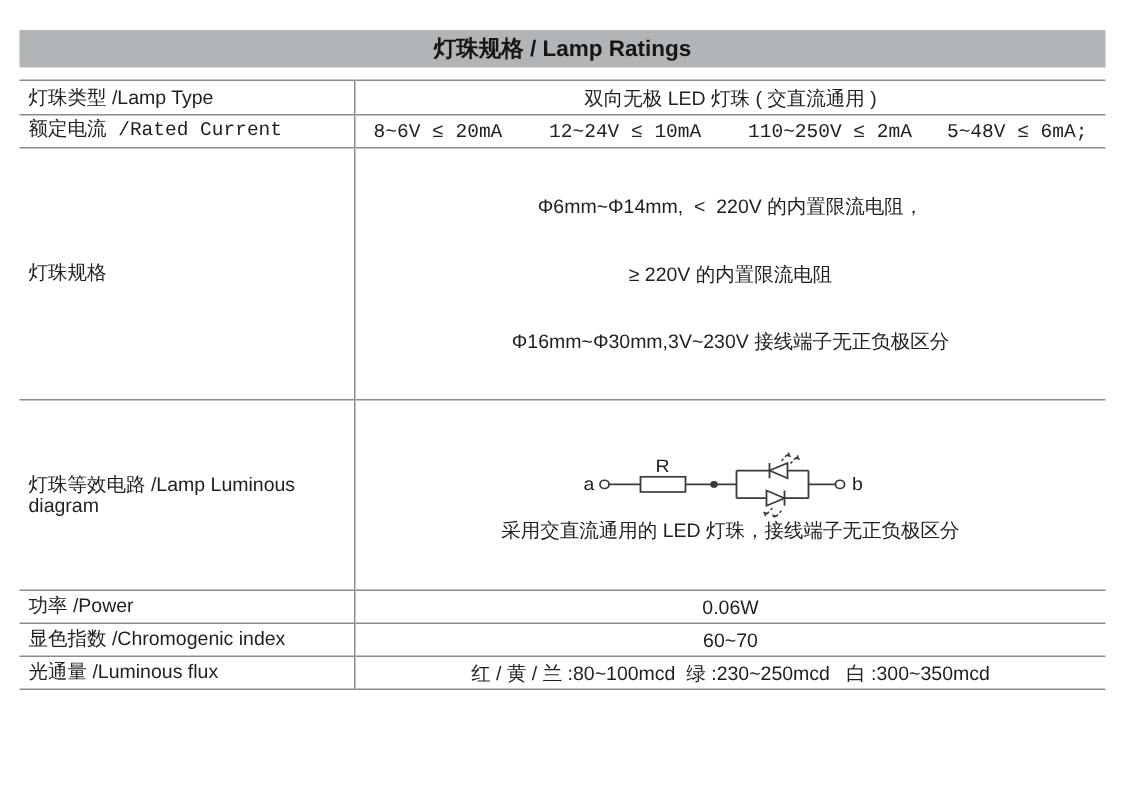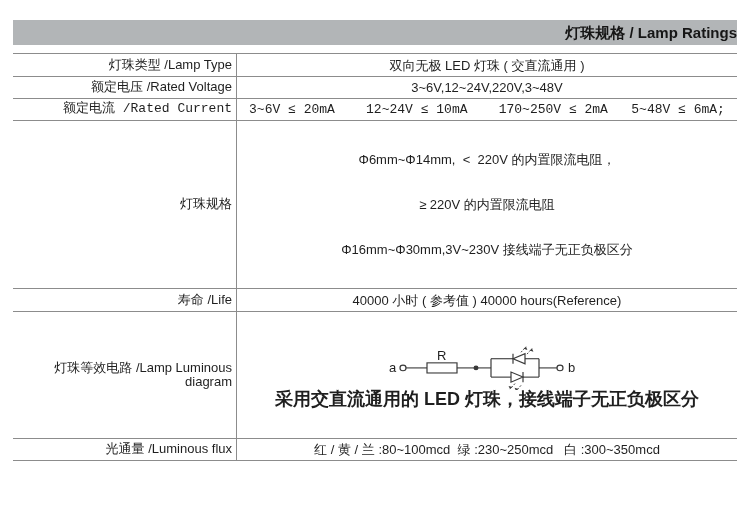--- a/index.html
+++ b/index.html
@@ -4,84 +4,72 @@
 <style>
   html,body{margin:0;padding:0;background:#ffffff;}
   body{
     width:750px;height:523px;overflow:hidden;position:relative;
     font-family:"Liberation Sans","DejaVu Sans",sans-serif;
     color:#1f1f1f;-webkit-font-smoothing:antialiased;
   }
   .sheet{position:absolute;left:13px;top:20px;width:724px;}
   .title-bar{
     height:25px;line-height:25px;background:#b2b5b7;
-    text-align:right;font-size:15px;font-weight:bold;color:#161616;
+    text-align:center;font-size:15px;font-weight:bold;color:#161616;
     margin-bottom:8px;
   }
   table.spec{
     width:724px;border-collapse:collapse;table-layout:fixed;
   }
   table.spec tr{border-top:1px solid #8c8c8c;}
   table.spec tr:last-child{border-bottom:1px solid #8c8c8c;}
   td{font-size:13px;vertical-align:middle;padding:1px 4px;}
   td.lbl{
     width:213px;border-right:1px solid #8c8c8c;
-    padding-left:6px;text-align:right;line-height:14.5px;
+    padding-left:6px;text-align:left;line-height:14.5px;
   }
   td.val{
     text-align:center;line-height:15px;white-space:pre-wrap;
   }
   .vline{display:block;}
   .circuit-cell{padding:2px 0 1px 0;}
   .circuit-wrap{display:flex;flex-direction:column;align-items:center;}
-  .circuit-caption{font-size:18px;line-height:16px;margin-top:1px;font-weight:bold;}
+  .circuit-caption{font-size:13px;line-height:16px;margin-top:1px;}
   svg text{font-family:"Liberation Sans","DejaVu Sans",sans-serif;}
 </style>
 </head>
 <body>
 
 <div class="sheet">
 
   <div class="title-bar">灯珠规格 / Lamp Ratings</div>
 
   <table class="spec">
     <tbody>
         <tr style="height:23px;">
       <td class="lbl">
             <span class="vline">灯珠类型 /Lamp Type</span>
           </td>
       <td class="val"><span class="vline">双向无极 LED 灯珠 ( 交直流通用 )</span></td>
     </tr>
-    <tr style="height:22px;">
-      <td class="lbl">
-            <span class="vline">额定电压 /Rated Voltage</span>
-          </td>
-      <td class="val"><span class="vline">3~6V,12~24V,220V,3~48V</span></td>
-    </tr>
     <tr style="height:22px;font-family:Liberation Mono, monospace;">
       <td class="lbl">
             <span class="vline">额定电流 /Rated Current</span>
           </td>
-      <td class="val"><span class="vline">3~6V ≤ 20mA    12~24V ≤ 10mA    170~250V ≤ 2mA   5~48V ≤ 6mA;</span></td>
+      <td class="val"><span class="vline">8~6V ≤ 20mA    12~24V ≤ 10mA    110~250V ≤ 2mA   5~48V ≤ 6mA;</span></td>
     </tr>
     <tr style="height:48px;">
       <td class="lbl">
             <span class="vline">灯珠规格</span>
           </td>
       <td class="val">
         <span class="vline">Φ6mm~Φ14mm,  &lt;  220V 的内置限流电阻，</span>
         <span class="vline">≥ 220V 的内置限流电阻</span>
         <span class="vline">Φ16mm~Φ30mm,3V~230V 接线端子无正负极区分</span>
       </td>
-    </tr>
-    <tr style="height:23px;">
-      <td class="lbl">
-            <span class="vline">寿命 /Life</span>
-          </td>
-      <td class="val"><span class="vline">40000 小时 ( 参考值 ) 40000 hours(Reference)</span></td>
     </tr>
     <tr style="height:68px;">
       <td class="lbl">
             <span class="vline">灯珠等效电路 /Lamp Luminous diagram</span>
           </td>
       <td class="val circuit-cell">
         <div class="circuit-wrap">
           <svg width="200" height="46" viewBox="0 0 200 50" preserveAspectRatio="none">
             <g stroke="#3a3a3a" stroke-width="1.2" fill="none">
               <circle cx="16" cy="26" r="3" fill="#ffffff"></circle>
@@ -118,20 +106,32 @@
             <text x="2" y="30" font-size="13" fill="#1f1f1f">a</text>
             <text x="50" y="17" font-size="13" fill="#1f1f1f">R</text>
             <text x="181" y="30" font-size="13" fill="#1f1f1f">b</text>
           </svg>
           <div class="circuit-caption">采用交直流通用的 LED 灯珠，接线端子无正负极区分</div>
         </div>
       </td>
     </tr>
     <tr style="height:22px;">
       <td class="lbl">
+            <span class="vline">功率 /Power</span>
+          </td>
+      <td class="val"><span class="vline">0.06W</span></td>
+    </tr>
+    <tr style="height:22px;">
+      <td class="lbl">
+            <span class="vline">显色指数 /Chromogenic index</span>
+          </td>
+      <td class="val"><span class="vline">60~70</span></td>
+    </tr>
+    <tr style="height:22px;">
+      <td class="lbl">
             <span class="vline">光通量 /Luminous flux</span>
           </td>
       <td class="val"><span class="vline">红 / 黄 / 兰 :80~100mcd  绿 :230~250mcd   白 :300~350mcd</span></td>
     </tr>
 
   </tbody>
     </table>
 
 </div>
 

